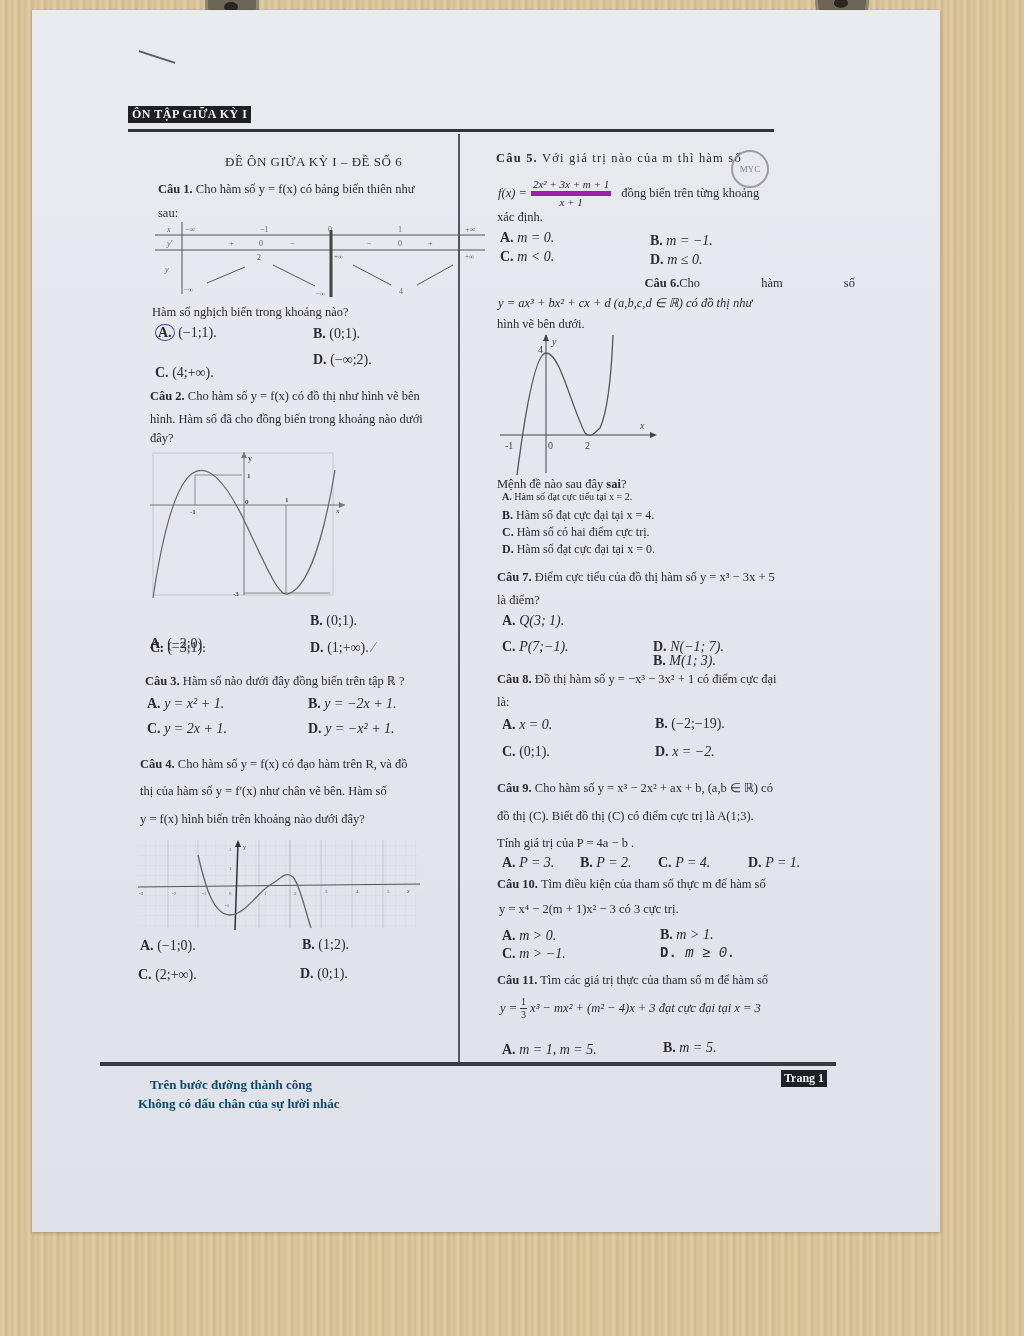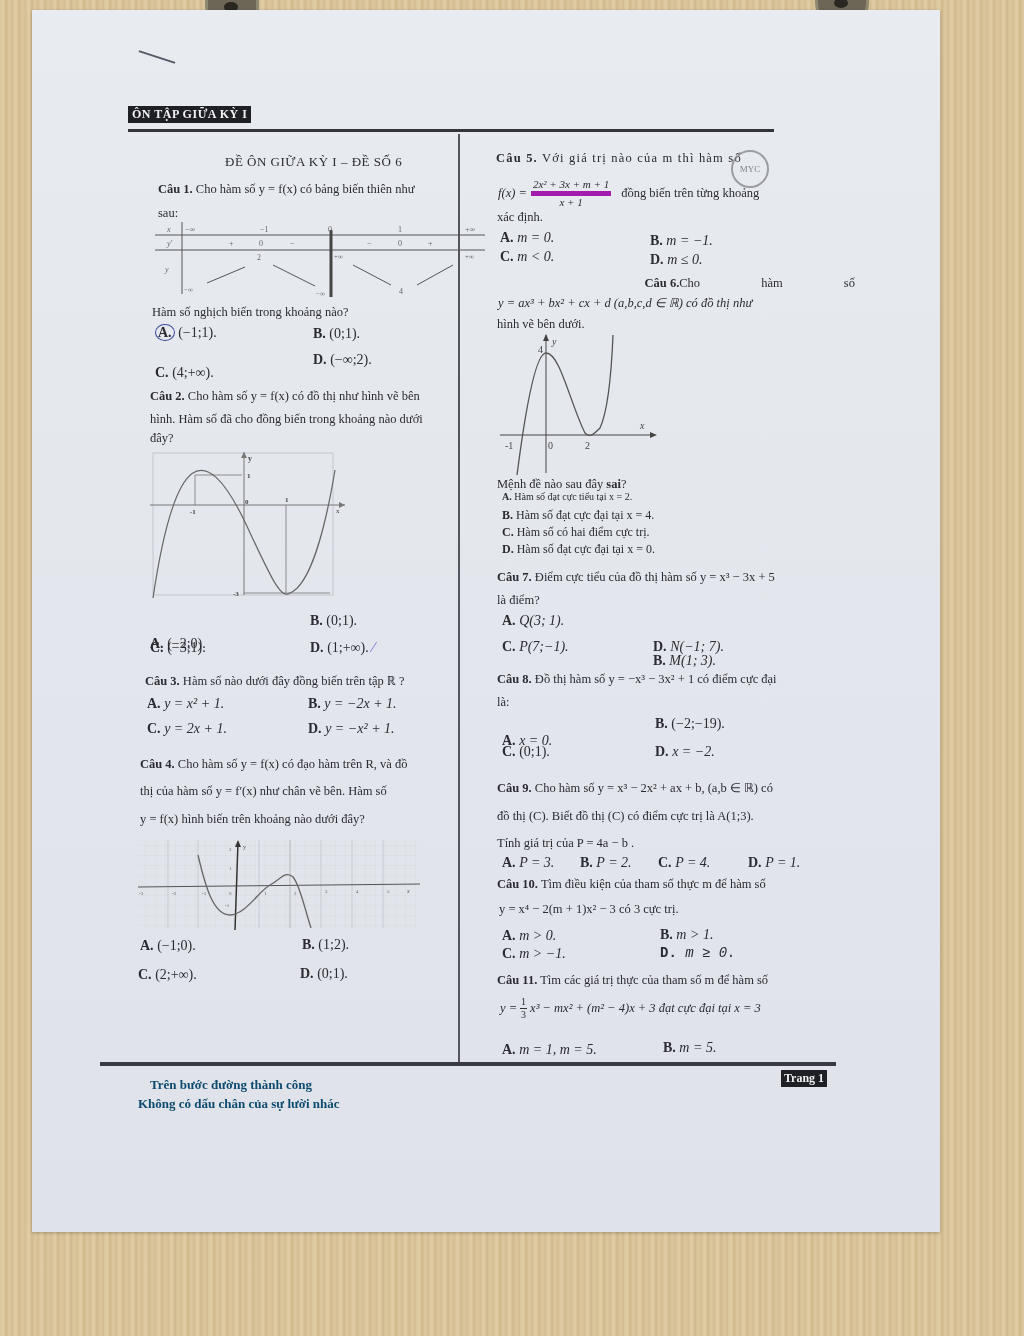--- a/index.html
+++ b/index.html
@@ -235,21 +235,21 @@
 <div class="abs opt" style="left:502px; top:613px;"><span class="b">A.</span> <span class="i">Q(3; 1).</span></div>
 <div class="abs opt" style="left:653px; top:613px;margin-top:40px;"><span class="b">B.</span> <span class="i">M(1; 3).</span></div>
 <div class="abs opt" style="left:502px; top:639px;"><span class="b">C.</span> <span class="i">P(7;−1).</span></div>
 <div class="abs opt" style="left:653px; top:639px;"><span class="b">D.</span> <span class="i">N(−1; 7).</span></div>
 
 <div class="abs t" style="left:497px; top:671px;">
   <span class="b">Câu 8.</span>
   <span>Đồ thị hàm số y = −x³ − 3x² + 1 có điểm cực đại</span>
 </div>
 <div class="abs t" style="left:497px; top:694px;">là:</div>
-<div class="abs opt" style="left:502px; top:717px;margin-top:16px;"><span class="b">A.</span> <span class="i">x = 0.</span></div>
+<div class="abs opt" style="left:502px; top:717px;"><span class="b">A.</span> <span class="i">x = 0.</span></div>
 <div class="abs opt" style="left:655px; top:716px;"><span class="b">B.</span> <span>(−2;−19).</span></div>
 <div class="abs opt" style="left:502px; top:744px;"><span class="b">C.</span> <span>(0;1).</span></div>
 <div class="abs opt" style="left:655px; top:744px;"><span class="b">D.</span> <span class="i">x = −2.</span></div>
 
 <div class="abs t" style="left:497px; top:780px;text-align:center;">
   <span class="b">Câu 9.</span>
   <span>Cho hàm số y = x³ − 2x² + ax + b, (a,b ∈ ℝ) có</span>
 </div>
 <div class="abs t" style="left:497px; top:808px;">đồ thị (C). Biết đồ thị (C) có điểm cực trị là A(1;3).</div>
 <div class="abs t" style="left:497px; top:835px;">Tính giá trị của P = 4a − b .</div>

